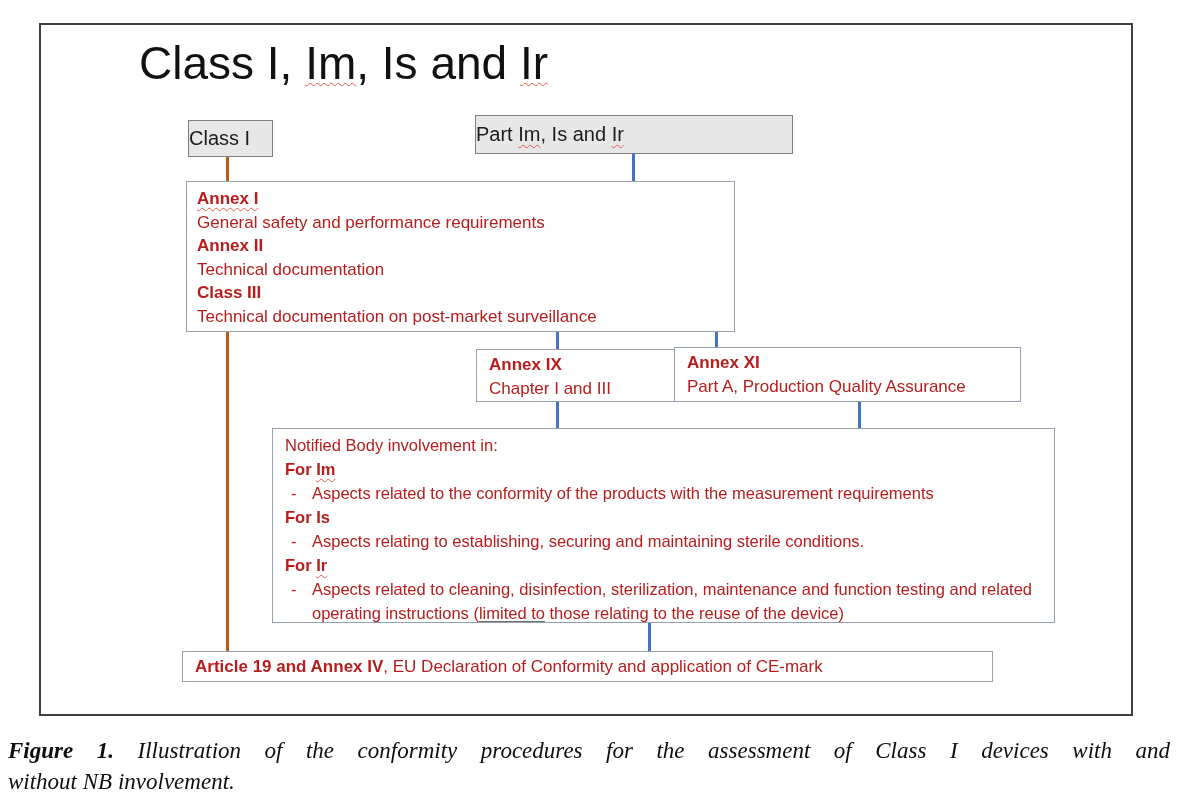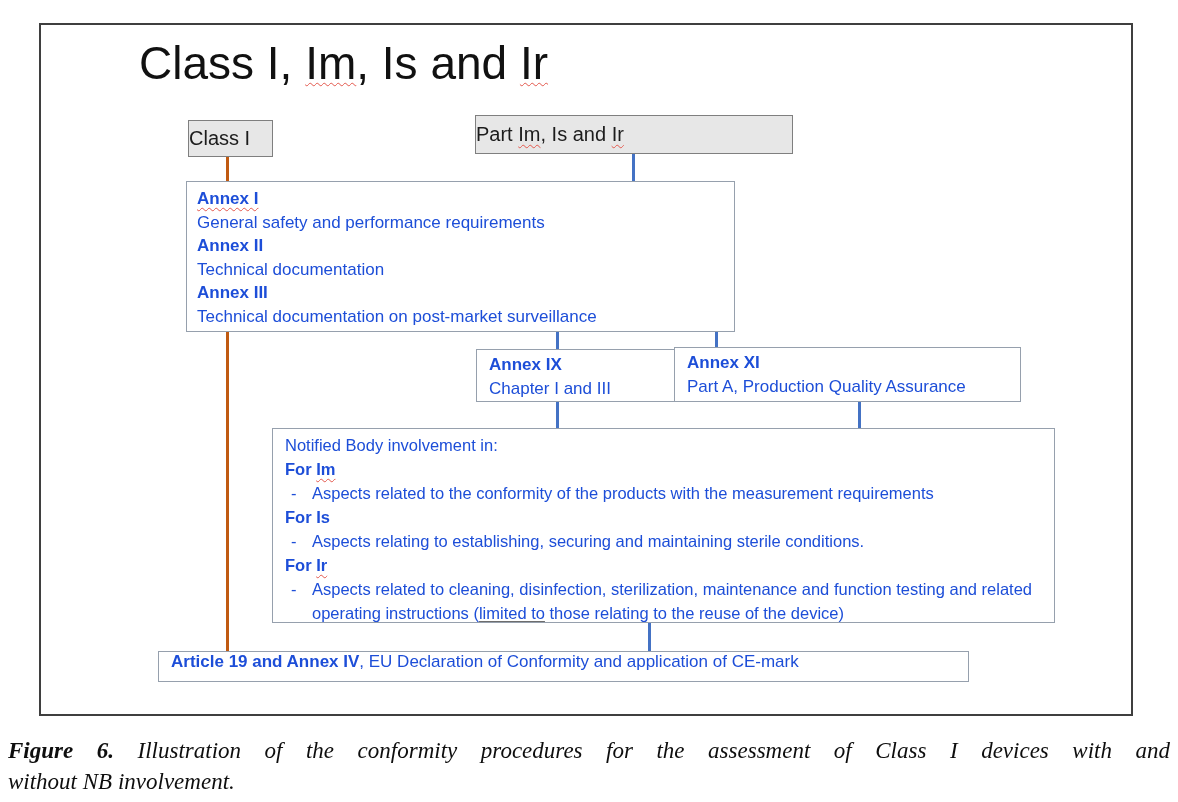--- a/index.html
+++ b/index.html
@@ -21,37 +21,37 @@
     text-decoration-color:#e3584d;text-decoration-thickness:1px;
     text-underline-offset:3px;
   }
   .graybox{
     position:absolute;background:#e7e7e7;border:1.5px solid #7f7f7f;
     box-sizing:border-box;display:flex;align-items:center;justify-content:flex-start;
     font-size:20px;color:#1c1c1c;white-space:nowrap;
   }
   .whitebox{
     position:absolute;background:#ffffff;border:1.5px solid #96a0ad;
-    box-sizing:border-box;font-size:17px;color:#1d4ed8;
+    box-sizing:border-box;font-size:17px;color:#b91c1c;
   }
   .vline{position:absolute;width:3px;}
   .vline.blue{background:#4472c4;}
   .vline.orange{background:#c05a11;}
   .b{font-weight:bold;}
   .annex-box{padding:5px 10px;line-height:23.5px;}
   .two-line-box{padding:3px 12px;line-height:24px;}
   .nb-box{padding:4px 12px;line-height:24px;font-size:16.5px;}
   .nb-bullet{display:flex;}
   .nb-dash{width:27px;flex:0 0 27px;padding-left:6px;box-sizing:border-box;}
   .nb-bullet-text{flex:1;max-width:732px;}
   .ul{
     text-decoration-line:underline;text-decoration-color:#6d6d6d;
     text-decoration-thickness:1px;text-underline-offset:2px;margin-top:30px;
   }
-  .article-box{display:flex;align-items:flex-start;padding:0 12px;white-space:nowrap;}
+  .article-box{display:flex;align-items:center;padding:12px 12px;white-space:nowrap;margin-left:24px;}
   .caption{
     position:absolute;left:8px;top:735px;width:1162px;
     font-family:"Liberation Serif","DejaVu Serif",serif;font-style:italic;
     font-size:23px;color:#0e0e0e;line-height:31px;
   }
   .caption .just{text-align:justify;text-align-last:justify;}
   .z1{z-index:1;} .z2{z-index:2;position:absolute;}
 </style>
 </head>
 <body>
@@ -76,21 +76,21 @@
 
   <div class="graybox z2" style="left:475px;top:115px;width:318px;height:39px;">
       <span><span>Part </span><span class="sq">Im</span><span>, Is and </span><span class="sq">Ir</span></span>
     </div>
 
   <div class="whitebox annex-box z2" style="left:186px;top:181px;width:549px;height:151px;">
     <div class="b sq" style="display:inline-block;">Annex I</div>
     <div>General safety and performance requirements</div>
     <div class="b">Annex II</div>
     <div>Technical documentation</div>
-    <div class="b">Annex III</div>
+    <div class="b">Class III</div>
     <div>Technical documentation on post-market surveillance</div>
   </div>
 
   <div class="whitebox two-line-box z2" style="left:476px;top:349px;width:202px;height:53px;">
     <div class="b">Annex IX</div>
     <div>Chapter I and III</div>
   </div>
 
   <div class="whitebox two-line-box z2" style="left:674px;top:347px;width:347px;height:55px;">
     <div class="b">Annex XI</div>
@@ -114,17 +114,17 @@
       <span class="nb-dash">-</span>
       <span class="nb-bullet-text"><span>Aspects related to cleaning, disinfection, sterilization, maintenance and function testing and related operating instructions (</span><span class="ul">limited to</span><span> those relating to the reuse of the device)</span></span>
     </div>
   </div>
 
   <div class="whitebox article-box z2" style="left:158px;top:651px;width:811px;height:31px;">
       <span><span class="b">Article 19 and Annex IV</span><span>, EU Declaration of Conformity and application of CE-mark</span></span>
     </div>
 
   <div class="caption">
-    <div class="just"><span class="b">Figure 6.</span> <span>Illustration of the conformity procedures for the assessment of Class I devices with and</span></div>
+    <div class="just"><span class="b">Figure 1.</span> <span>Illustration of the conformity procedures for the assessment of Class I devices with and</span></div>
     <div>without NB involvement.</div>
   </div>
 
 </div>
 
 </body></html>

